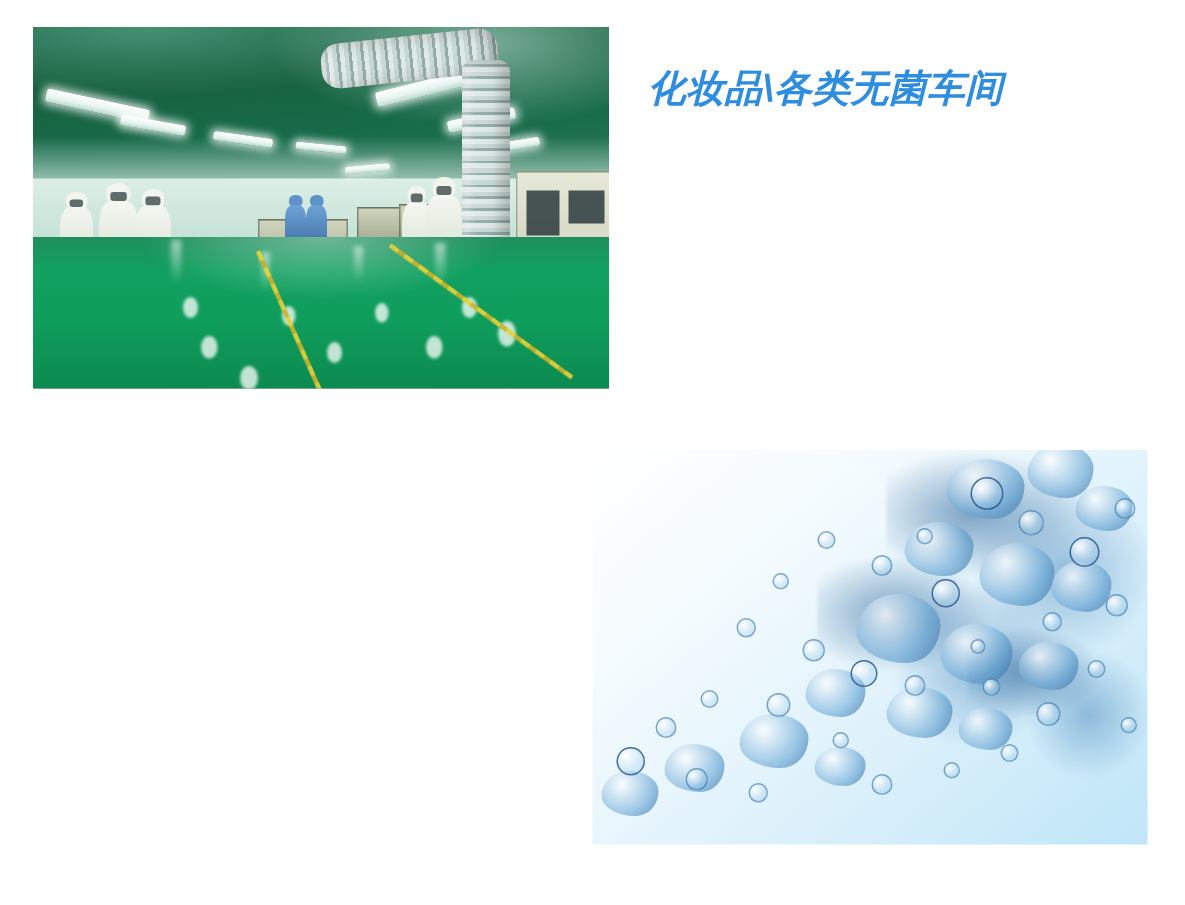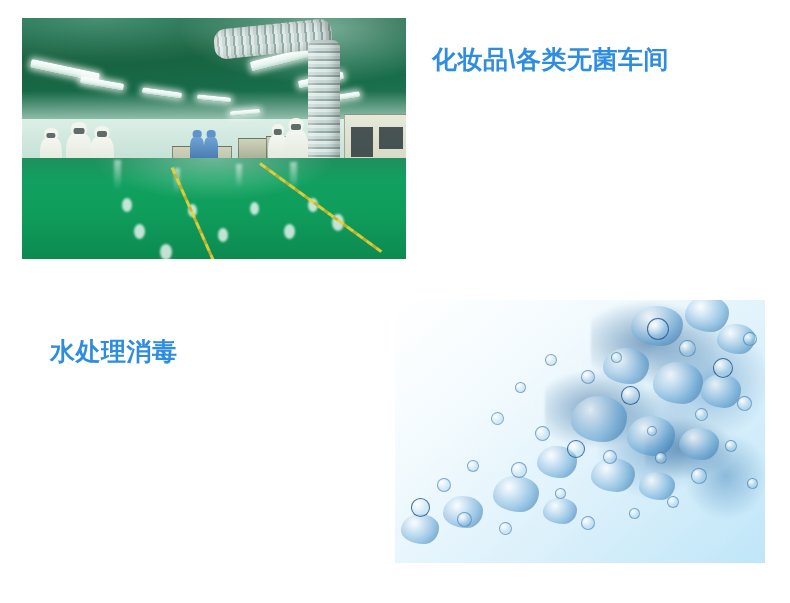--- a/index.html
+++ b/index.html
@@ -192,20 +192,21 @@
     background: linear-gradient(to bottom, rgba(255,255,255,.40), rgba(255,255,255,0));
     transform: scaleY(-1);
     filter: blur(1px);
   }
 
   .cleanroom-text {
     position: absolute;
     left: 432px;
     top: 44px;
     width: 265px;
+    font-style: italic;
   }
   .cleanroom-text .heading { margin-bottom: 16px; }
 
   
   .water-text {
     position: absolute;
     left: 42px;
     top: 336px;
     width: 320px;
   }
@@ -333,21 +334,20 @@
       <div class="cr-line" style="left:150px; top:8px;  width:130px; transform:rotate(66deg);"></div>
       <div class="cr-line" style="left:238px; top:4px;  width:150px; transform:rotate(36deg);"></div>
     </div>
   </div>
 
   <div class="cleanroom-text">
     <div class="heading">化妆品\各类无菌车间</div>
   </div>
 
   <div class="water-text">
-    <div class="heading">水处理消毒</div>
   </div>
 
   <div class="water-photo">
     <div class="wsplash">
       <div class="wmass" style="left:196px; top:-10px; width:190px; height:150px;"></div>
       <div class="wmass" style="left:150px; top:60px;  width:170px; height:140px;"></div>
       <div class="wmass" style="left:250px; top:110px; width:130px; height:110px;"></div>
 
       <div class="wblob" style="left:236px; top:6px;   width:52px; height:40px;"></div>
       <div class="wblob" style="left:290px; top:-4px;  width:44px; height:36px;"></div>

